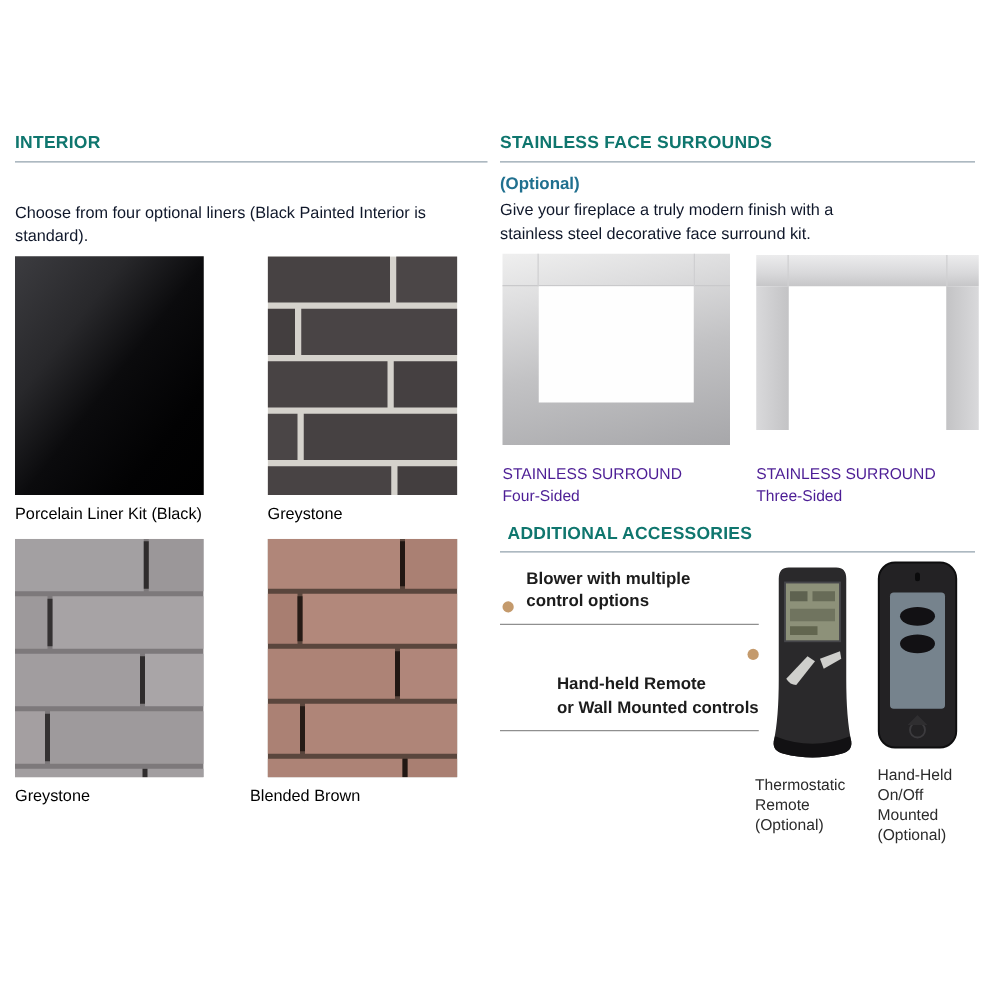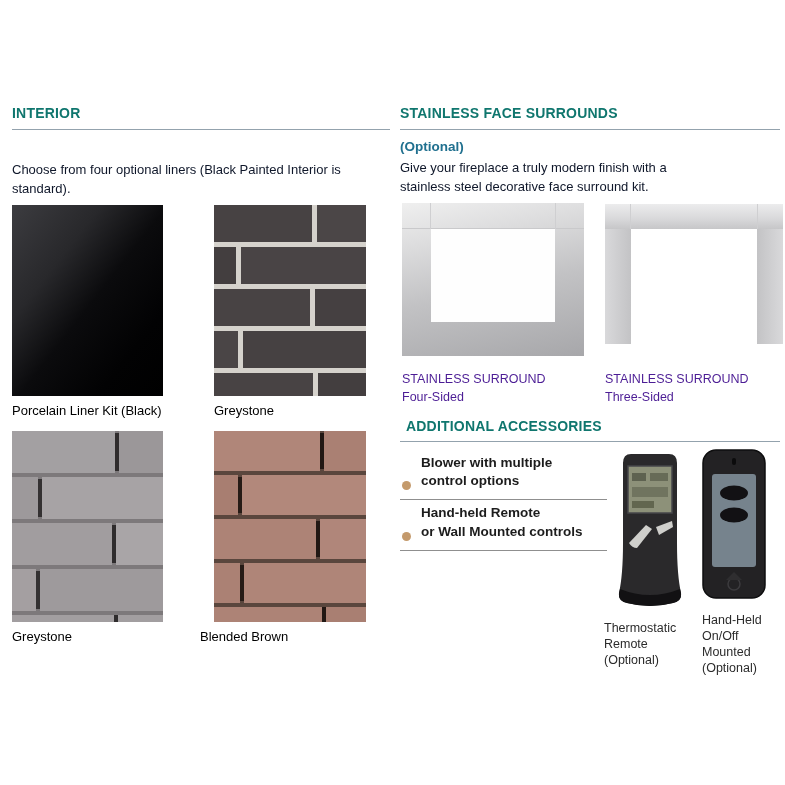--- a/index.html
+++ b/index.html
@@ -31,21 +31,21 @@
   .frame3-leg-r { position:absolute; top:25px; right:0; width:26px; bottom:6px;
     background:linear-gradient(270deg,#d9d9db 0%,#c3c3c5 100%); }
   .frame3-seam-l { position:absolute; top:0; left:25px; width:1px; height:25px; background:#cfcfd1; }
   .frame3-seam-r { position:absolute; top:0; right:25px; width:1px; height:25px; background:#cfcfd1; }
   .surround-label { position:absolute; font-size:12.5px; line-height:18px; color:#4c1d95; }
   .surround-variant { font-weight:normal; }
 
   
   .bullet-list { position:absolute; left:400px; top:450px; width:207px; }
   .bullet-item { display:flex; gap:10px; padding:4px 0 9px 2px; border-bottom:1px solid #8f8f8f;align-items:flex-end; }
-  .bullet-item + .bullet-item { margin-top:0; }
+  .bullet-item + .bullet-item { margin-top:11px;flex-direction:column; }
   .bullet-dot { width:9px; height:9px; border-radius:50%; background:#c49a6c; margin-top:4px; flex:0 0 auto; }
   .bullet-text { font-size:13.5px; font-weight:bold; line-height:1.35; color:#1c1c1c; white-space:pre-line; }
 
   .remote { position:absolute; }
   .remote-label { position:absolute; font-size:12.5px; line-height:16px; color:#2b2b2b; white-space:pre-line; }
 </style>
 </head>
 <body>
 
 <div id="page">

